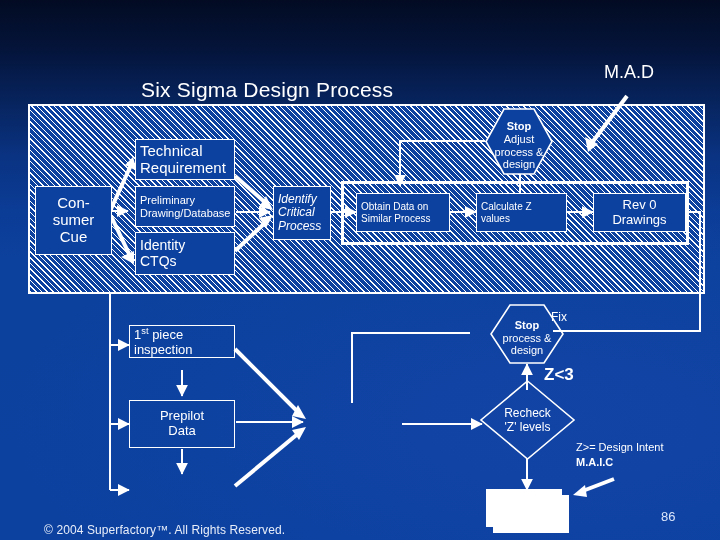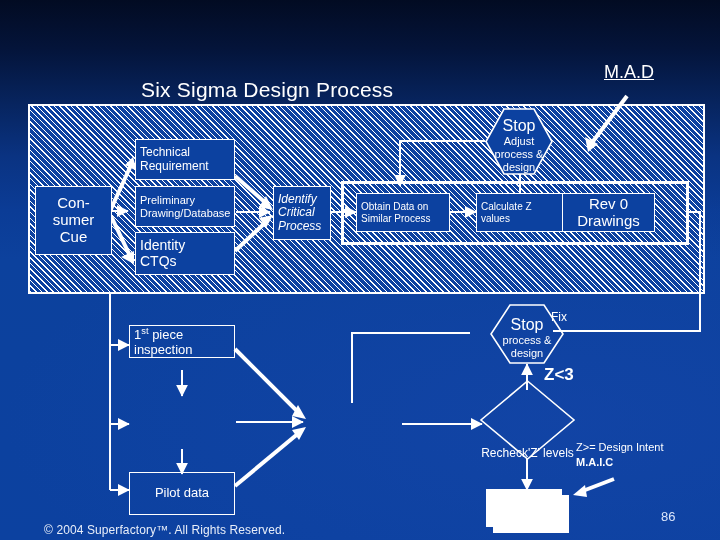--- a/index.html
+++ b/index.html
@@ -13,21 +13,21 @@
     background:
       radial-gradient(ellipse 900px 380px at 78% 78%, rgba(22,70,170,.55) 0%, rgba(16,58,150,0) 62%),
       linear-gradient(180deg,#020b22 0%, #04143a 9%, #07245e 19%, #0a3382 29%, #0b3c96 39%, #0c419d 48%, #0c41a0 100%);
   }
 
   
   .ttl{
     position:absolute;color:#fff;white-space:nowrap;
     font-size:21px;letter-spacing:.2px;
   }
-  .mad{position:absolute;color:#fff;font-size:18px;white-space:nowrap;text-decoration:underline;}
+  .mad{position:absolute;color:#fff;font-size:18px;white-space:nowrap;}
   .copy{position:absolute;color:#e8eef9;font-size:12px;white-space:nowrap;letter-spacing:.1px;margin-top:8px;}
   .pageno{position:absolute;color:#dbe6fb;font-size:13px;}
   .flabel{position:absolute;color:#fff;white-space:nowrap;font-size:12px;}
   .flabel.b{font-weight:bold;}
   .zlt{position:absolute;color:#fff;font-weight:bold;font-size:17px;white-space:nowrap;}
 
   
   .hatch{
     position:absolute;
     background-color:#0c41a0;
@@ -57,26 +57,26 @@
   .whitebox{
     position:absolute;background:#ffffff;border:0;
   }
   .hexwrap{position:absolute;}
   .hexsvg{position:absolute;left:0;top:0;overflow:visible;}
   .hextext{
     position:absolute;left:0;top:0;width:100%;height:100%;
     display:flex;flex-direction:column;align-items:center;justify-content:center;
     color:#fff;font-size:11px;line-height:1.18;pointer-events:none;
   }
-  .hextext .h1{font-weight:normal;font-size:16px;margin-top:8px;}
+  .hextext .h1{font-weight:bold;font-size:11px;margin-top:8px;}
   .hextext .hl{white-space:nowrap;}
 
   .dmtext{
     position:absolute;left:0;top:0;width:100%;height:100%;
-    display:flex;flex-direction:row;align-items:flex-end;justify-content:center;
+    display:flex;flex-direction:column;align-items:center;justify-content:center;
     color:#fff;font-size:12px;line-height:1.2;pointer-events:none;
   }
 
   svg.conn{position:absolute;left:0;top:0;width:720px;height:540px;pointer-events:none;}
   .sup{font-size:.72em;vertical-align:super;}
 </style>
 </head>
 <body>
 
 <div id="slide">
@@ -161,21 +161,21 @@
 
   <div class="ttl" style="left:141px;top:78px;">Six Sigma Design Process</div>
   <div class="mad" style="left:604px;top:62px;">M.A.D</div>
 
   <div class="bx ctr" style="left:35px;top:186px;width:77px;height:69px;font-size:15px;">
     <span class="ln">Con-</span>
     <span class="ln">sumer</span>
     <span class="ln">Cue</span>
   </div>
 
-  <div class="bx lft" style="left:135px;top:139px;width:100px;height:41px;font-size:12px;">
+  <div class="bx lft" style="left:135px;top:139px;width:100px;height:41px;font-size:15px;">
     <span class="ln">Technical</span>
     <span class="ln">Requirement</span>
   </div>
 
   <div class="bx lft" style="left:135px;top:232px;width:100px;height:43px;font-size:14px;">
     <span class="ln">Identity</span>
     <span class="ln">CTQs</span>
   </div>
 
   <div class="bx lft" style="left:135px;top:186px;width:100px;height:41px;font-size:11px;">
@@ -192,21 +192,21 @@
   <div class="bx lft" style="left:476px;top:193px;width:91px;height:39px;font-size:10px;">
     <span class="ln">Calculate Z</span>
     <span class="ln">values</span>
   </div>
 
   <div class="bx lft" style="left:356px;top:193px;width:94px;height:39px;font-size:10px;">
     <span class="ln">Obtain Data on</span>
     <span class="ln">Similar Process</span>
   </div>
 
-  <div class="bx ctr" style="left:562px;top:193px;width:93px;height:39px;font-size:15px;">
+  <div class="bx ctr" style="left:593px;top:193px;width:93px;height:39px;font-size:13px;">
     <span class="ln">Rev 0</span>
     <span class="ln">Drawings</span>
   </div>
 
   <div class="hexwrap" style="left:485px;top:108px;width:68px;height:67px;">
     <svg class="hexsvg" width="68" height="67" viewBox="0 0 68 67">
       <polygon points="19,1 49,1 67,33.5 49,66 19,66 1,33.5" fill="#0c41a0" stroke="#ffffff" stroke-width="1.6"></polygon>
     </svg>
     <div class="hextext">
       <span class="hl h1">Stop</span>
@@ -214,24 +214,25 @@
       <span class="hl">process &amp;</span>
       <span class="hl">design</span>
     </div>
   </div>
 
   <div class="bx clear lft" style="left:129px;top:325px;width:106px;height:33px;font-size:13px;">
     <span class="ln"><span>1</span><span class="sup">st</span><span> piece</span></span>
     <span class="ln">inspection</span>
   </div>
 
-
-  <div class="bx clear ctr" style="left:129px;top:472px;width:106px;height:43px;font-size:13px;">
-    <span class="ln">Pilot data</span>
-  </div>
+  <div class="bx clear ctr" style="left:129px;top:400px;width:106px;height:48px;font-size:13px;">
+    <span class="ln">Prepilot</span>
+    <span class="ln">Data</span>
+  </div>
+
 
 
   <div class="hexwrap" style="left:490px;top:304px;width:74px;height:60px;">
     <svg class="hexsvg" width="74" height="60" viewBox="0 0 74 60">
       <polygon points="20,1 54,1 73,30 54,59 20,59 1,30" fill="none" stroke="#ffffff" stroke-width="1.6"></polygon>
     </svg>
     <div class="hextext">
       <span class="hl h1">Stop</span>
       <span class="hl">process &amp;</span>
       <span class="hl">design</span>

